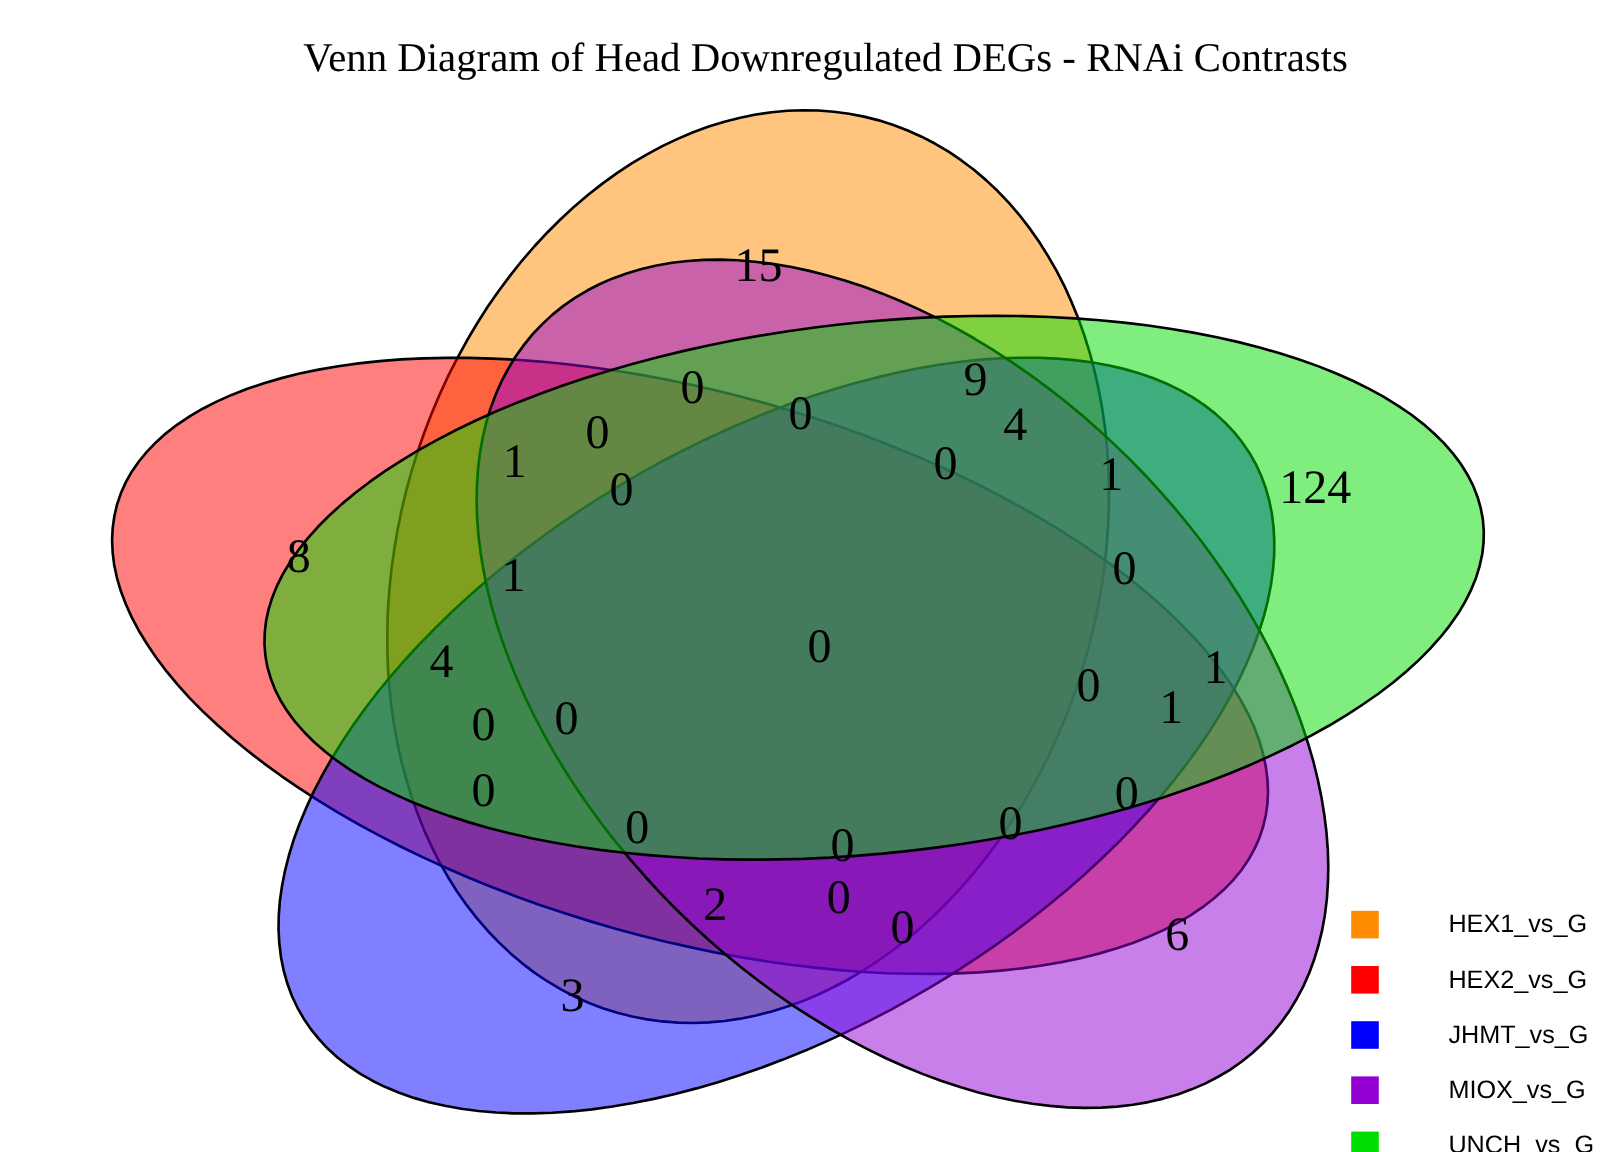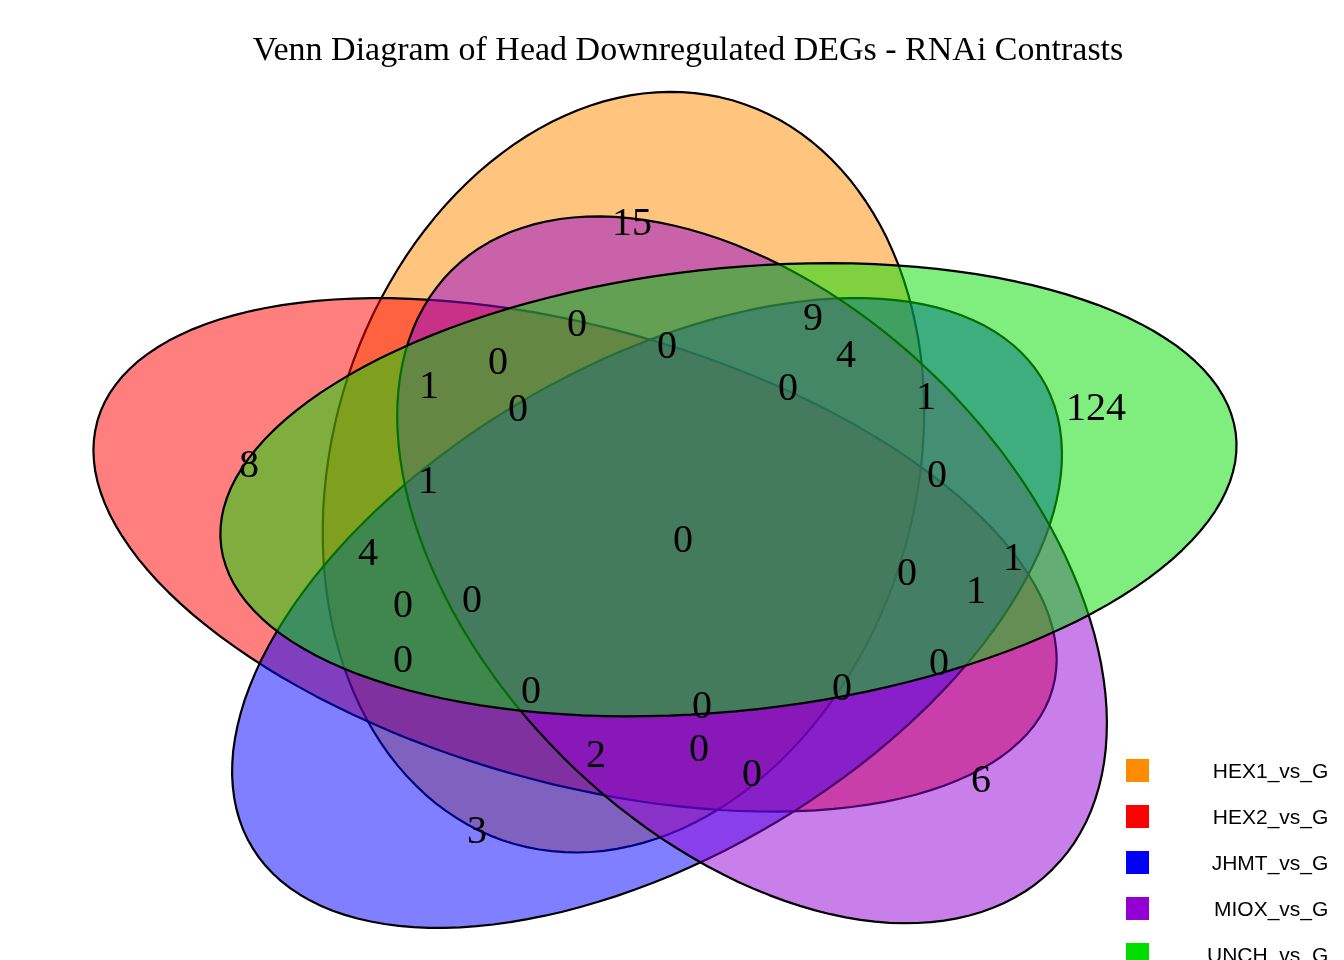--- a/index.html
+++ b/index.html
@@ -41,21 +41,20 @@
   .legend {
     position: absolute;
     left: 1126px;
     top: 759px;
   }
   .legend-row {
     display: flex;
     align-items: center;
     height: 23px;
     margin-bottom: 23px;
-    justify-content: space-between;
   }
   .swatch {
     width: 23px;
     height: 23px;
     margin-right: 58px;
     flex: 0 0 auto;
   }
   .legend-label {
     font-family: "Liberation Sans", sans-serif;
     font-size: 21px;

